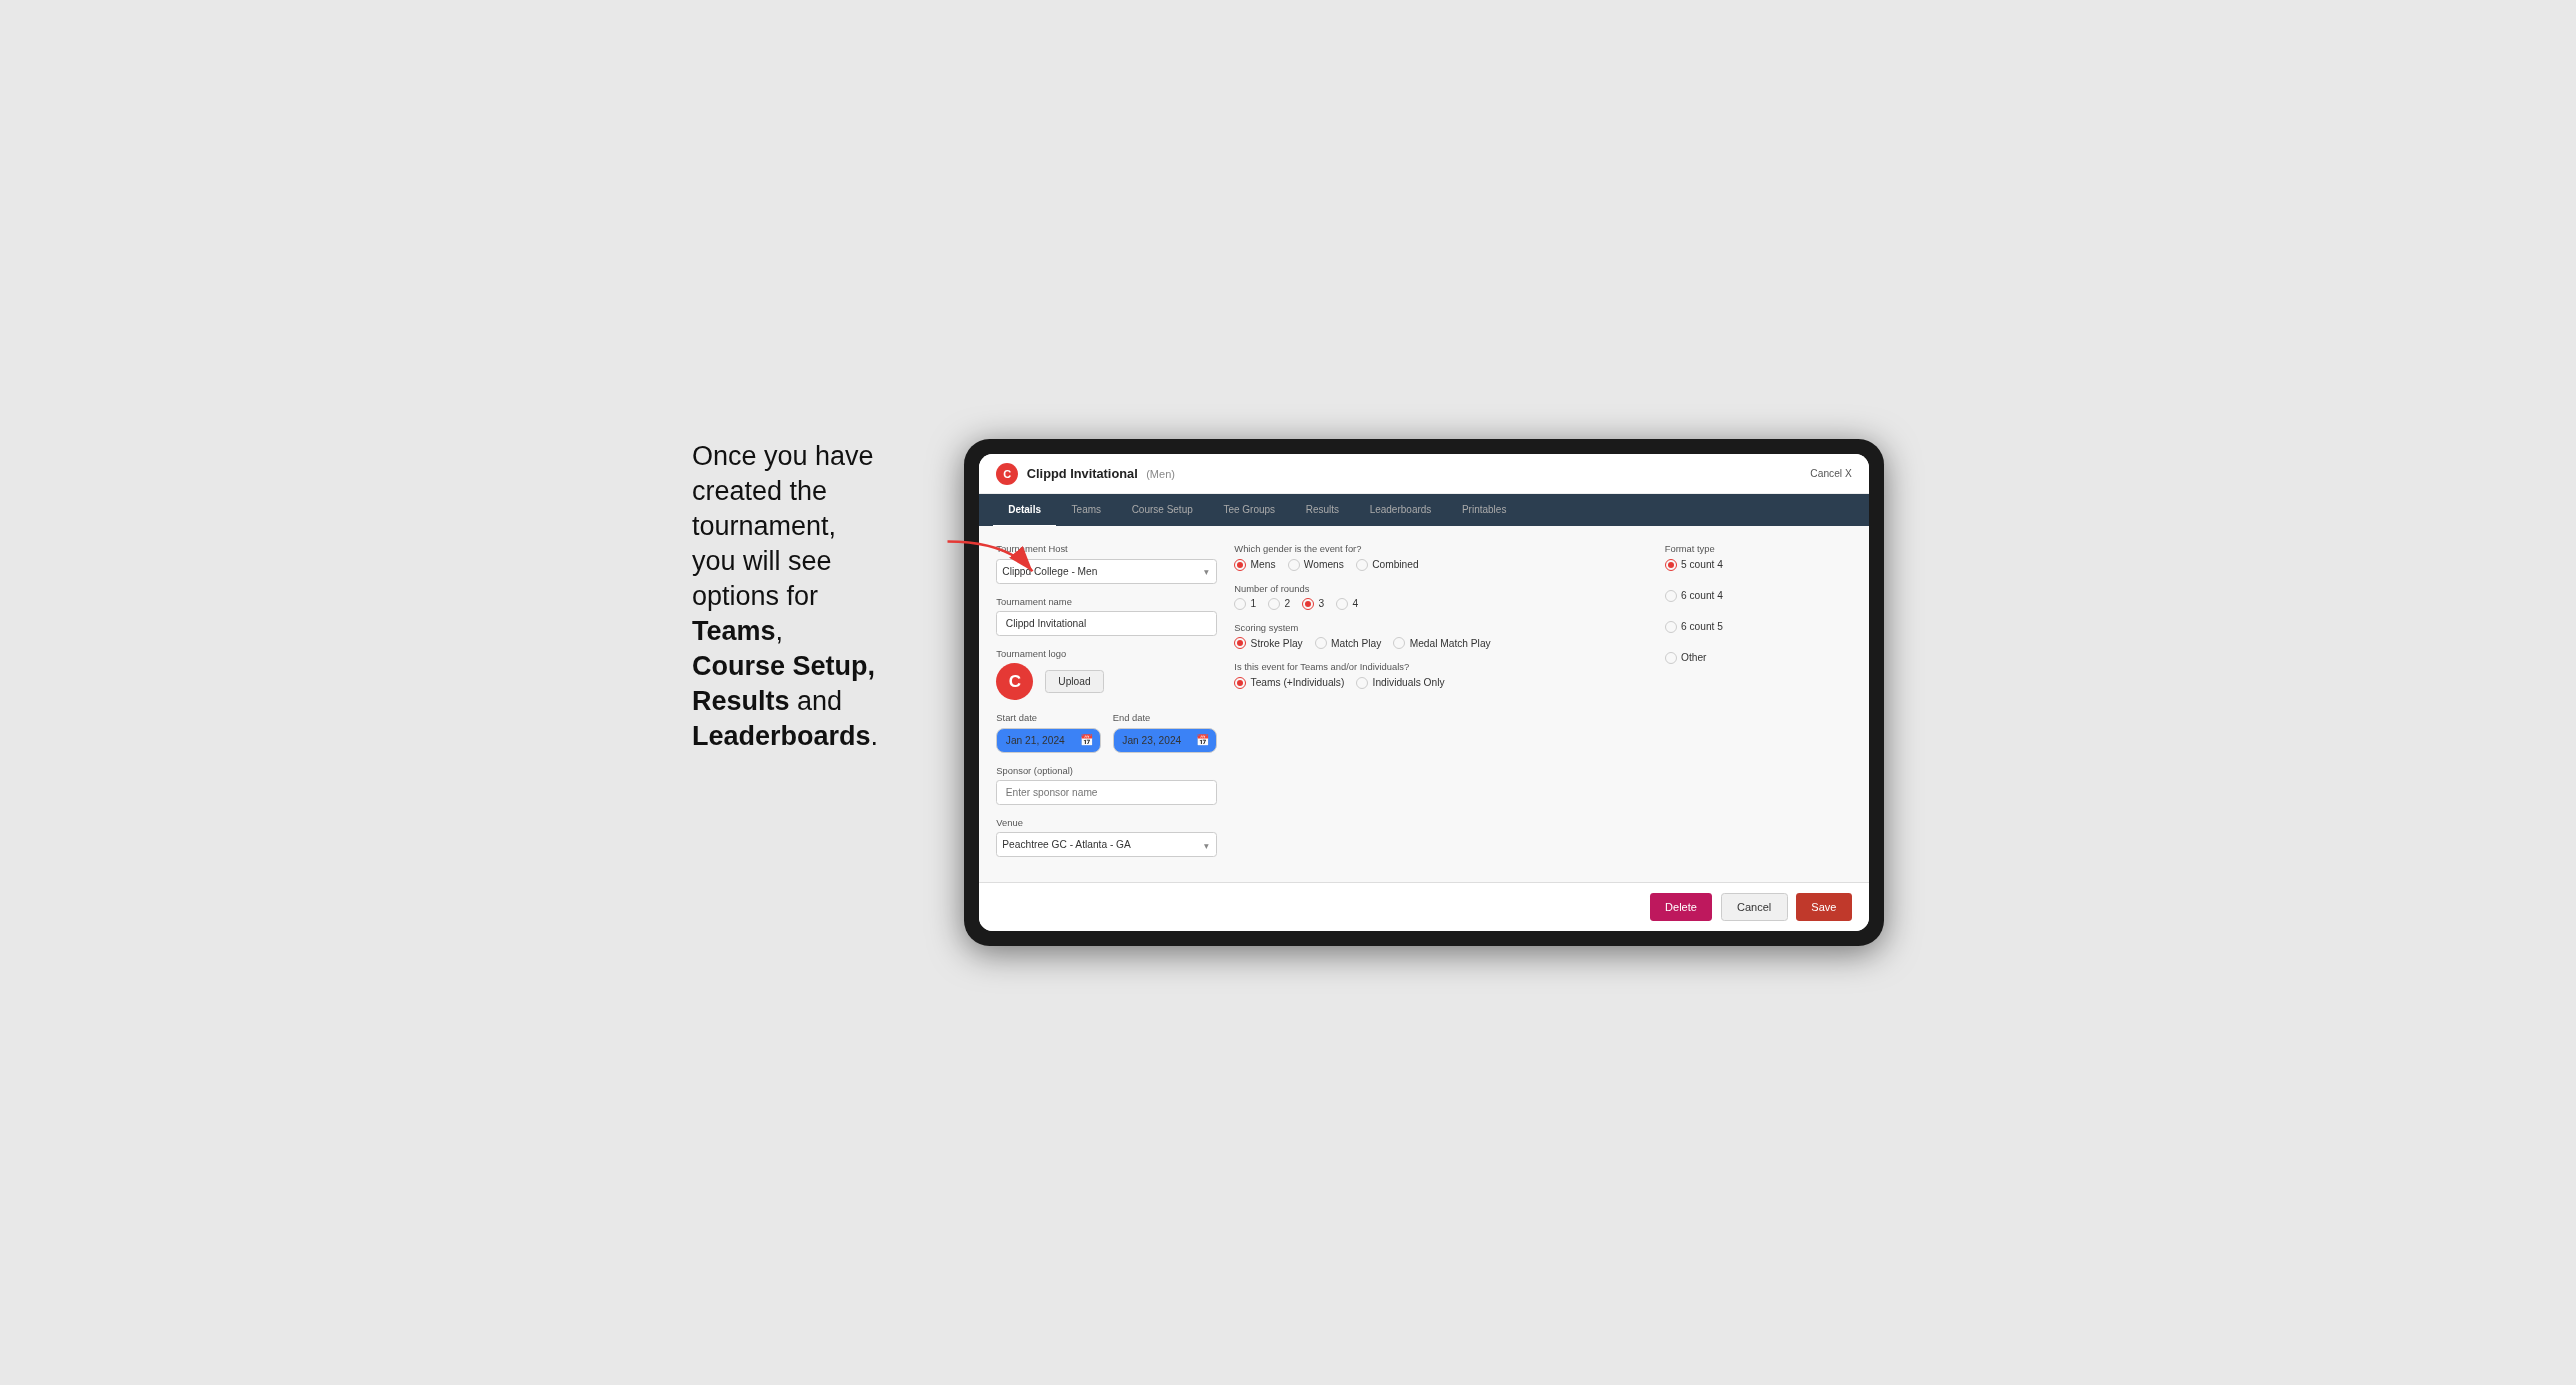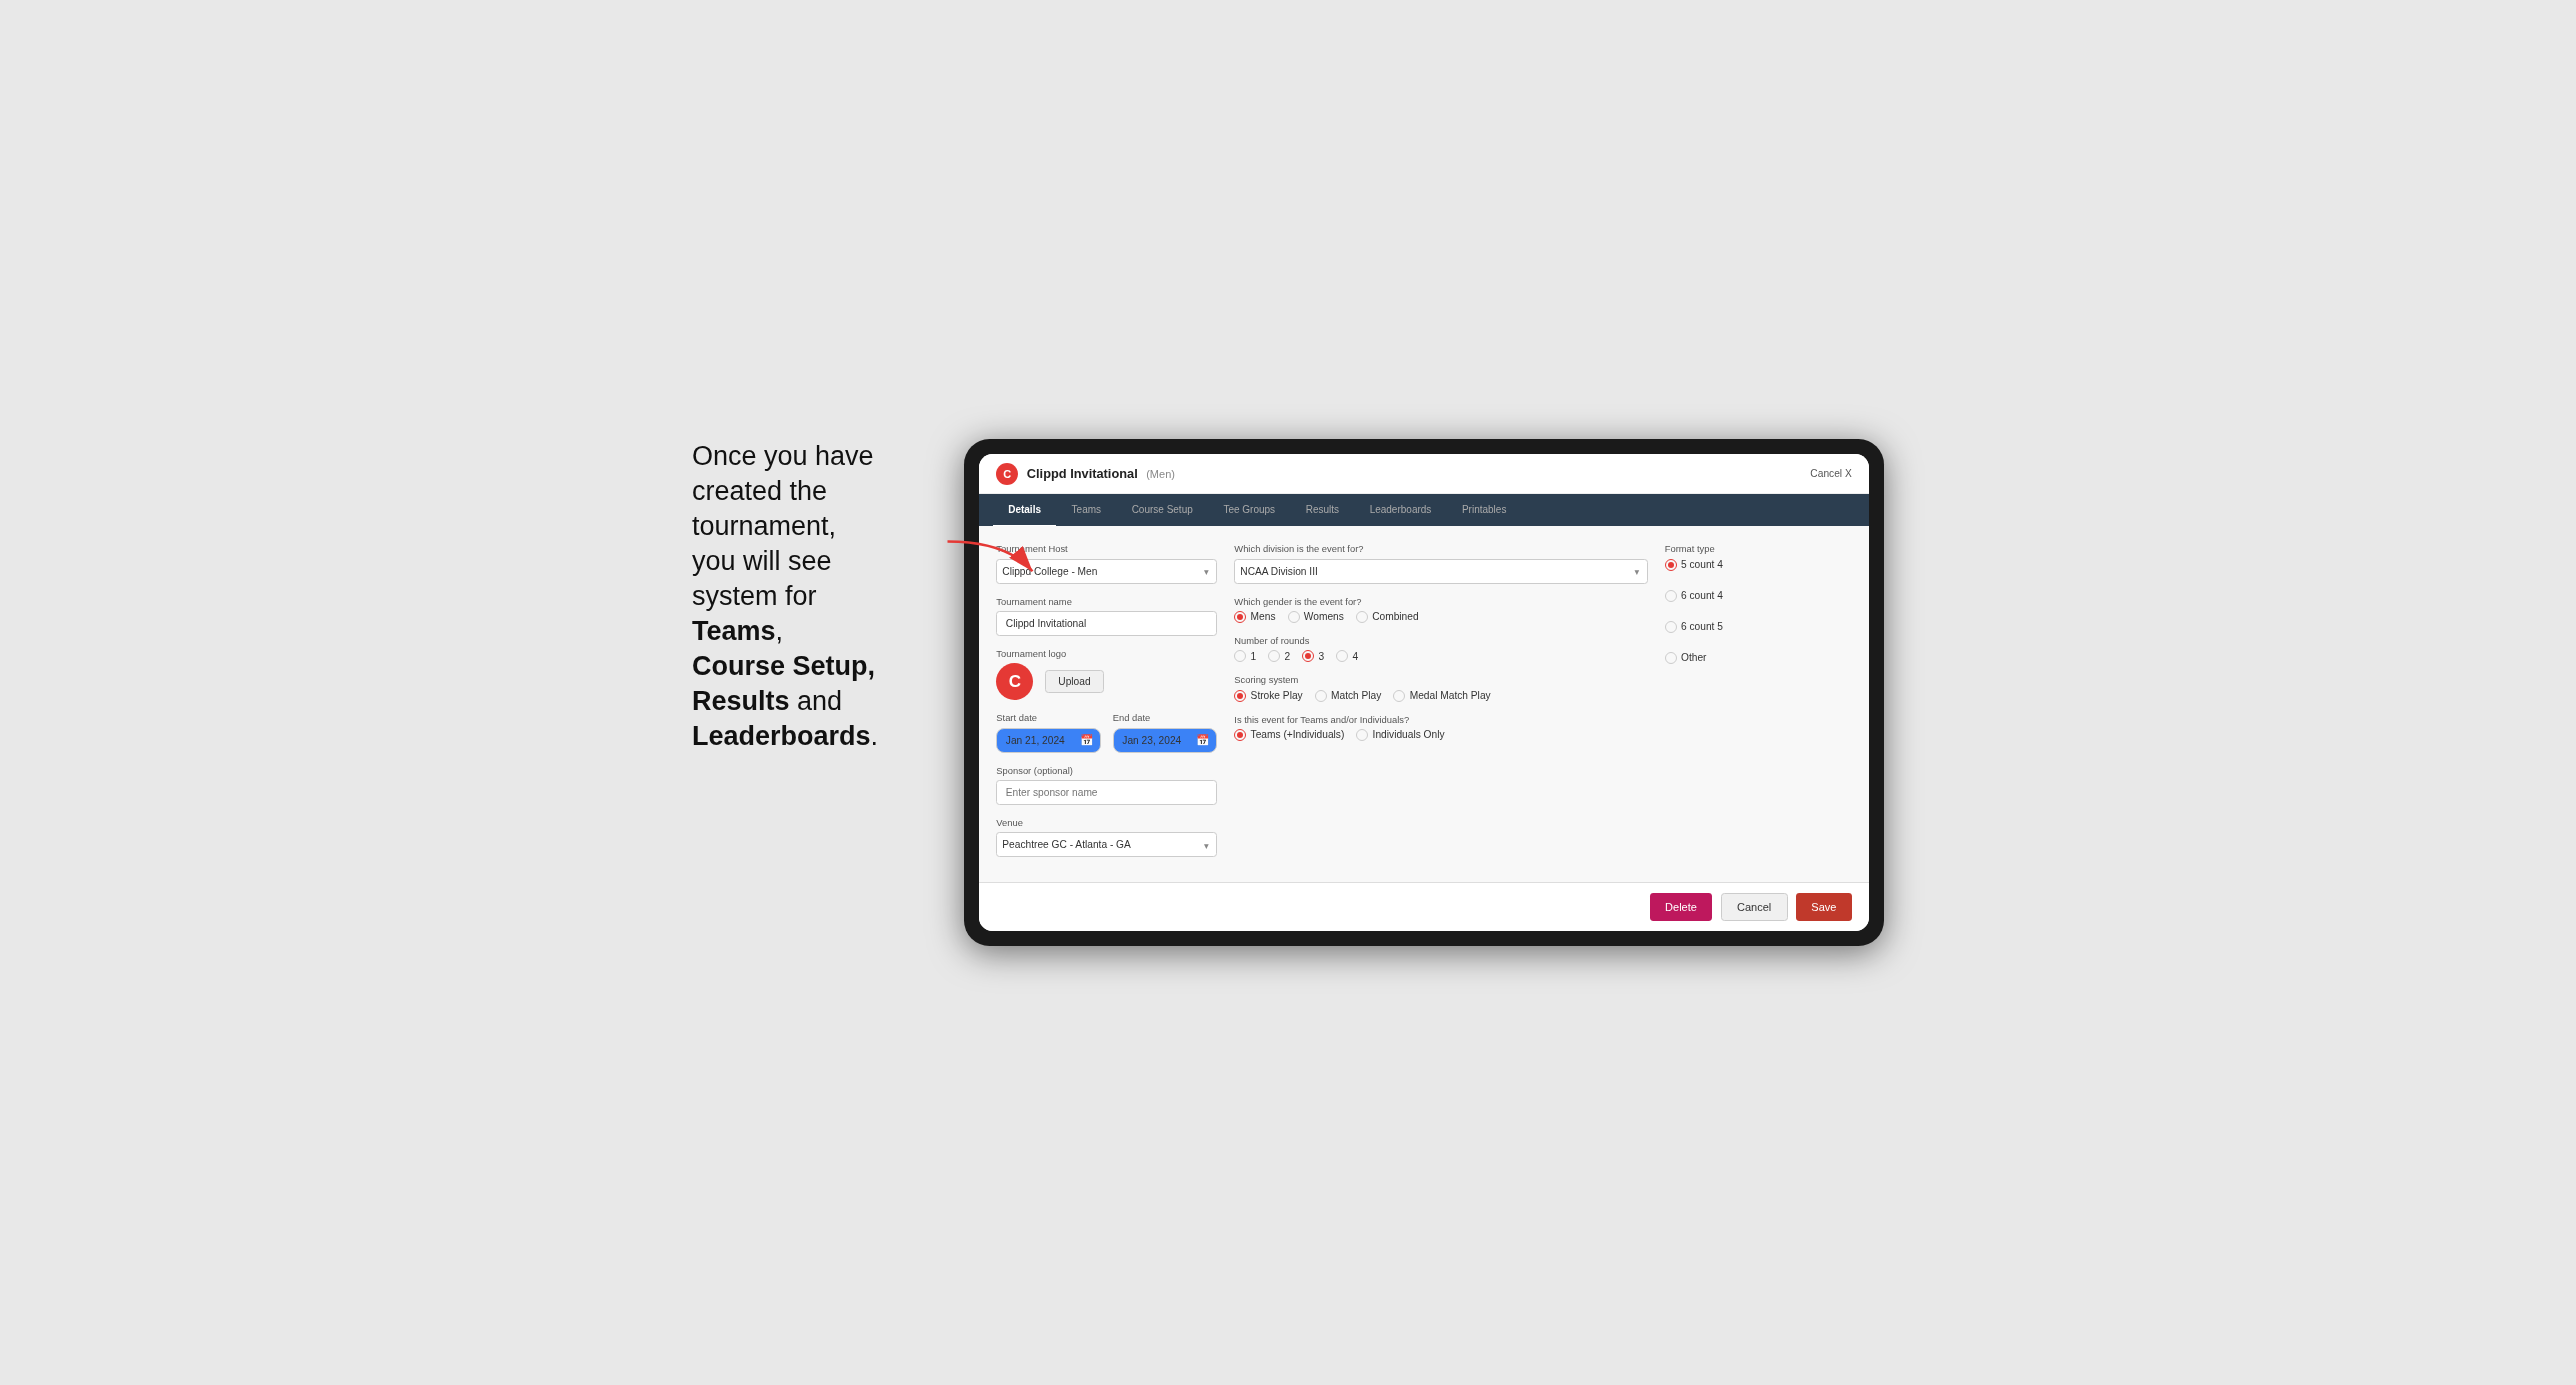--- a/index.html
+++ b/index.html
@@ -406,21 +406,21 @@
 </head>
 <body>
 
 <div class="page-wrapper">
 
   <div class="annotation-text">
     <span>Once you have</span><br>
     <span>created the</span><br>
     <span>tournament,</span><br>
     <span>you will see</span><br>
-    <span>system for</span><br>
+    <span>options for</span><br>
     <strong>Teams</strong><span>,</span><br>
     <strong>Course Setup,</strong><br>
     <strong>Results</strong><span> and</span><br>
     <strong>Leaderboards</strong><span>.</span>
   </div>
 
   <div class="tablet-frame">
 
     <svg style="position:absolute;left:-25.5px;top:94px;width:102px;height:51px;z-index:10;overflow:visible" viewBox="0 0 120 60" width="102" height="51">
       <defs>
@@ -514,28 +514,20 @@
                 <select class="form-control-select">
                   <option>Peachtree GC - Atlanta - GA</option>
                 </select>
               </div>
             </div>
 
           </div>
 
           <div class="middle-column">
 
-            <div class="form-group">
-              <label class="form-label">Which division is the event for?</label>
-              <div class="select-wrapper">
-                <select class="form-control-select">
-                  <option>NCAA Division III</option>
-                </select>
-              </div>
-            </div>
 
             <div class="form-group">
               <label class="form-label">Which gender is the event for?</label>
               <div class="radio-group">
                 <label class="radio-item">
                   <div class="radio-dot checked"></div>
                   <span>Mens</span>
                 </label>
                 <label class="radio-item">
                   <div class="radio-dot"></div>

